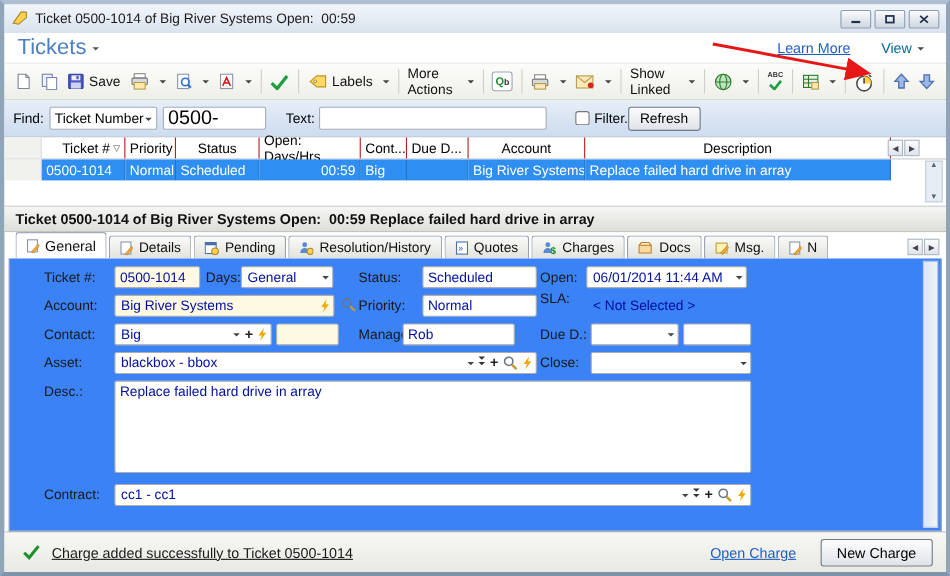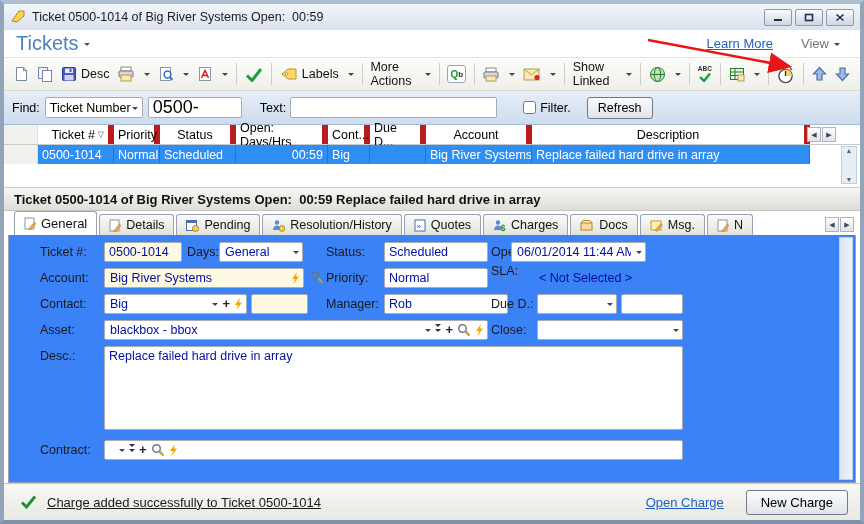--- a/index.html
+++ b/index.html
@@ -15,21 +15,21 @@
   .wbtn { width:28px; height:17px; display:flex; align-items:center; justify-content:center;
     background:linear-gradient(#fbfcfd,#dfe5ec 60%,#cfd6df); border:1px solid #8b9bae; border-radius:2px; cursor:pointer; }
   
   .appheader { height:28px; background:#fff; display:flex; align-items:center; padding:0 14px 0 12px;
     border-bottom:1px solid #e4e4e0; }
   .module { font-size:20px; color:#4c80c2; }
   .car { width:0; height:0; border:3.5px solid transparent; border-top-color:#444; margin-left:5px; position:relative; top:2px; display:inline-block; }
   .mcar { border-top-color:#555; }
   .spacer { flex:1; }
   .learn { font-size:13px; color:#1f5fc4; text-decoration:underline; cursor:pointer; margin-right:28px; }
-  .view { font-size:13px; color:#737373; display:flex; align-items:center; cursor:pointer; margin-right:6px; }
+  .view { font-size:13px; color:#0369a1; display:flex; align-items:center; cursor:pointer; margin-right:6px; }
   
   .toolbar { height:33px; background:linear-gradient(#fcfcfa,#efefe9); border-bottom:1px solid #d8d8d0;
     display:flex; align-items:center; padding:0 6px; font-size:12.5px; color:#111; }
   .tb { display:flex; align-items:center; gap:4px; padding:3px 4px; border-radius:2px; cursor:pointer; }
   .sep { width:1px; height:22px; background:#cfcfc6; margin:0 4px; }
   .qb { width:19px; height:18px; border:1px solid #9aa5b5; background:#fff; border-radius:3px;
     font-size:10px; font-weight:bold; color:#1e8e2e; display:flex; align-items:center; justify-content:center; }
   .qb small { font-size:8px; color:#333; }
   .abc { display:inline-flex; flex-direction:column; align-items:center; line-height:6px; }
   .abc i { font-style:normal; font-size:6.5px; font-weight:bold; color:#333; letter-spacing:0; }
@@ -39,21 +39,21 @@
   .fsel { width:98px; height:21px; background:#fff; border:1px solid #a5acb5; border-radius:2px;
     display:flex; align-items:center; padding:0 4px; margin-left:5px; cursor:pointer; }
   .fsel .car { margin-left:auto; }
   .fin { height:21px; border:1px solid #a5acb5; border-radius:2px; font-size:18px; padding:0 4px;
     font-family:"Liberation Sans",sans-serif; }
   .refresh { height:22px; padding:0 10px; font-size:12.5px; border:1px solid #707a8a; border-radius:3px;
     background:linear-gradient(#fcfcfc,#dfe3e8); cursor:pointer; font-family:"Liberation Sans",sans-serif; }
   
   .grid { height:63px; background:#fff; border-bottom:1px solid #c8ccd2; position:relative; font-size:12.5px; }
   .ghead { display:flex; height:20px; border-bottom:1px solid #c6cad0; align-items:stretch; }
-  .hc { border-right:6px solid #b91c1c; display:flex; align-items:center; padding:0 4px; color:#000; }
+  .hc { border-right:1px solid #b91c1c; display:flex; align-items:center; padding:0 4px; color:#000; }
   .gr { display:flex; height:19px; }
   .rc { display:flex; align-items:center; padding:0 4px; background:#2f8ef2; color:#fff;
     border-right:1px solid rgba(0,0,0,0.18); overflow:hidden; white-space:nowrap; }
   .c0{width:34px}.c1{width:76px}.c2{width:46px}.c3{width:76px}.c4{width:92px}.c5{width:42px}.c6{width:56px}.c7{width:106px}.c8{width:278px}
   .ind { background:#f1f1ee !important; border-right:1px solid #dcdfe3 !important; }
   .num { justify-content:flex-end; }
   .ctr { justify-content:center; }
   .sort { font-size:8px; margin-left:3px; color:#555; }
   .gbtn { width:14px; height:15px; border:1px solid #aab4c2; background:linear-gradient(#fdfdfd,#dfe4ea);
     font-size:7px; color:#445; display:flex; align-items:center; justify-content:center; cursor:pointer; }
@@ -153,21 +153,21 @@
           <rect x="5.5" y="4.5" width="9" height="11" fill="#fff" stroke="#7a86b0"></rect>
         </svg>
       </span>
     <span class="tb">
       <svg width="16" height="16">
           <rect x="1.5" y="1.5" width="13" height="13" rx="1" fill="#4a5ac2" stroke="#2c388f"></rect>
           <rect x="4" y="2.5" width="8" height="4.5" fill="#e8eaf6"></rect>
           <rect x="8.5" y="3" width="2" height="3" fill="#4a5ac2"></rect>
           <rect x="3.5" y="9" width="9" height="5.5" fill="#cdd3ef"></rect>
         </svg>
-      <span>Desc</span>
+      <span>Save</span>
     </span>
     <span class="tb">
         <svg width="18" height="16">
           <rect x="4" y="1" width="10" height="4" fill="#fff" stroke="#888"></rect>
           <rect x="2" y="5" width="14" height="6" rx="1" fill="#d6d9de" stroke="#777"></rect>
           <rect x="4" y="9" width="10" height="6" fill="#ffe9a8" stroke="#b49b4e"></rect>
         </svg>
         <span class="car"></span>
       </span>
     <span class="tb">
@@ -290,21 +290,21 @@
     <span>Find:</span>
     <div class="fsel">
         <span>Ticket Number</span>
         <span class="car"></span>
       </div>
     <input class="fin" style="width: 94px; margin-left: 5px;" value="0500-">
     <span style="margin-left:18px">Text:</span>
     <input class="fin" style="width: 207px; margin-left: 4px;" value="">
     <input type="checkbox" style="margin-left: 26px;">
     <span style="margin-left:4px">Filter.</span>
-    <button class="refresh" style="margin-left:16px">Refresh</button>
+    <button class="refresh" style="">Refresh</button>
   </div>
 
   <div class="grid">
     <div class="ghead">
       <div class="hc c0 ind"></div>
       <div class="hc c1 num">
           <span>Ticket #</span>
           <span class="sort">▽</span>
         </div>
       <div class="hc c2">
@@ -430,21 +430,21 @@
     <span class="flabel" style="left:31px;top:10px">Ticket #:</span>
     <input class="ffld cream" style="left: 95px; top: 7px; width: 78px;" value="0500-1014">
     <span class="flabel" style="left:178px;top:10px">Days:</span>
     <div class="fcombo" style="left:210px;top:7px;width:84px">
         <span class="cval">General</span>
         <span class="car"></span>
       </div>
     <span class="flabel" style="left:317px;top:10px">Status:</span>
     <input class="ffld" style="left: 375px; top: 7px; width: 104px;" value="Scheduled">
     <span class="flabel" style="left:482px;top:10px">Open:</span>
-    <div class="fcombo" style="left:502px;top:7px;width:135px">
+    <div class="fcombo" style="left:524px;top:7px;width:146px">
         <span class="cval">06/01/2014 11:44 AM</span>
         <span class="car"></span>
       </div>
 
     <span class="flabel" style="left:31px;top:36px">Account:</span>
     <div class="fcombo cream" style="left:95px;top:33px;width:200px">
         <span class="cval">Big River Systems</span>
         <svg width="9" height="13">
           <polygon points="6,0 1,7 4,7 2.5,12 8,4.5 5,4.5" fill="#f5a800"></polygon>
         </svg>
@@ -464,21 +464,21 @@
         <span class="icorow">
           <span class="car"></span>
           <span class="plus">+</span>
           <svg width="9" height="13">
             <polygon points="6,0 1,7 4,7 2.5,12 8,4.5 5,4.5" fill="#f5a800"></polygon>
           </svg>
         </span>
       </div>
     <input class="ffld cream" style="left: 242px; top: 59px; width: 57px;" value="">
     <span class="flabel" style="left:317px;top:62px">Manager:</span>
-    <input class="ffld" style="left: 375px; top: 59px; width: 124px;" value="Rob">
+    <input class="ffld" style="left: 357px; top: 59px; width: 102px;" value="Rob">
     <span class="flabel" style="left:482px;top:62px">Due D.:</span>
     <div class="fcombo" style="left:528px;top:59px;width:80px">
         <span class="cval"></span>
         <span class="car"></span>
       </div>
     <input class="ffld" style="left: 612px; top: 59px; width: 62px;" value="">
 
     <span class="flabel" style="left:31px;top:88px">Asset:</span>
     <div class="fcombo" style="left:95px;top:85px;width:384px">
         <span class="cval">blackbox - bbox</span>
@@ -502,20 +502,21 @@
     <div class="fcombo" style="left:528px;top:85px;width:146px">
         <span class="cval"></span>
         <span class="car"></span>
       </div>
 
     <span class="flabel" style="left:31px;top:114px">Desc.:</span>
     <textarea class="ta" style="left: 95px; top: 111px; width: 579px; height: 84px;">Replace failed hard drive in array</textarea>
 
     <span class="flabel" style="left:31px;top:208px">Contract:</span>
     <div class="fcombo" style="left:95px;top:205px;width:579px">
+        <span class="cval">cc1 - cc1</span>
         <span class="icorow">
           <span class="car"></span>
           <span class="dcar">
             <b></b>
             <b></b>
           </span>
           <span class="plus">+</span>
           <svg width="14" height="14">
             <circle cx="5.5" cy="5.5" r="3.8" fill="none" stroke="#6a7686" stroke-width="1.4"></circle>
             <line x1="8.4" y1="8.4" x2="12.5" y2="12.5" stroke="#c89a30" stroke-width="2.2"></line>

